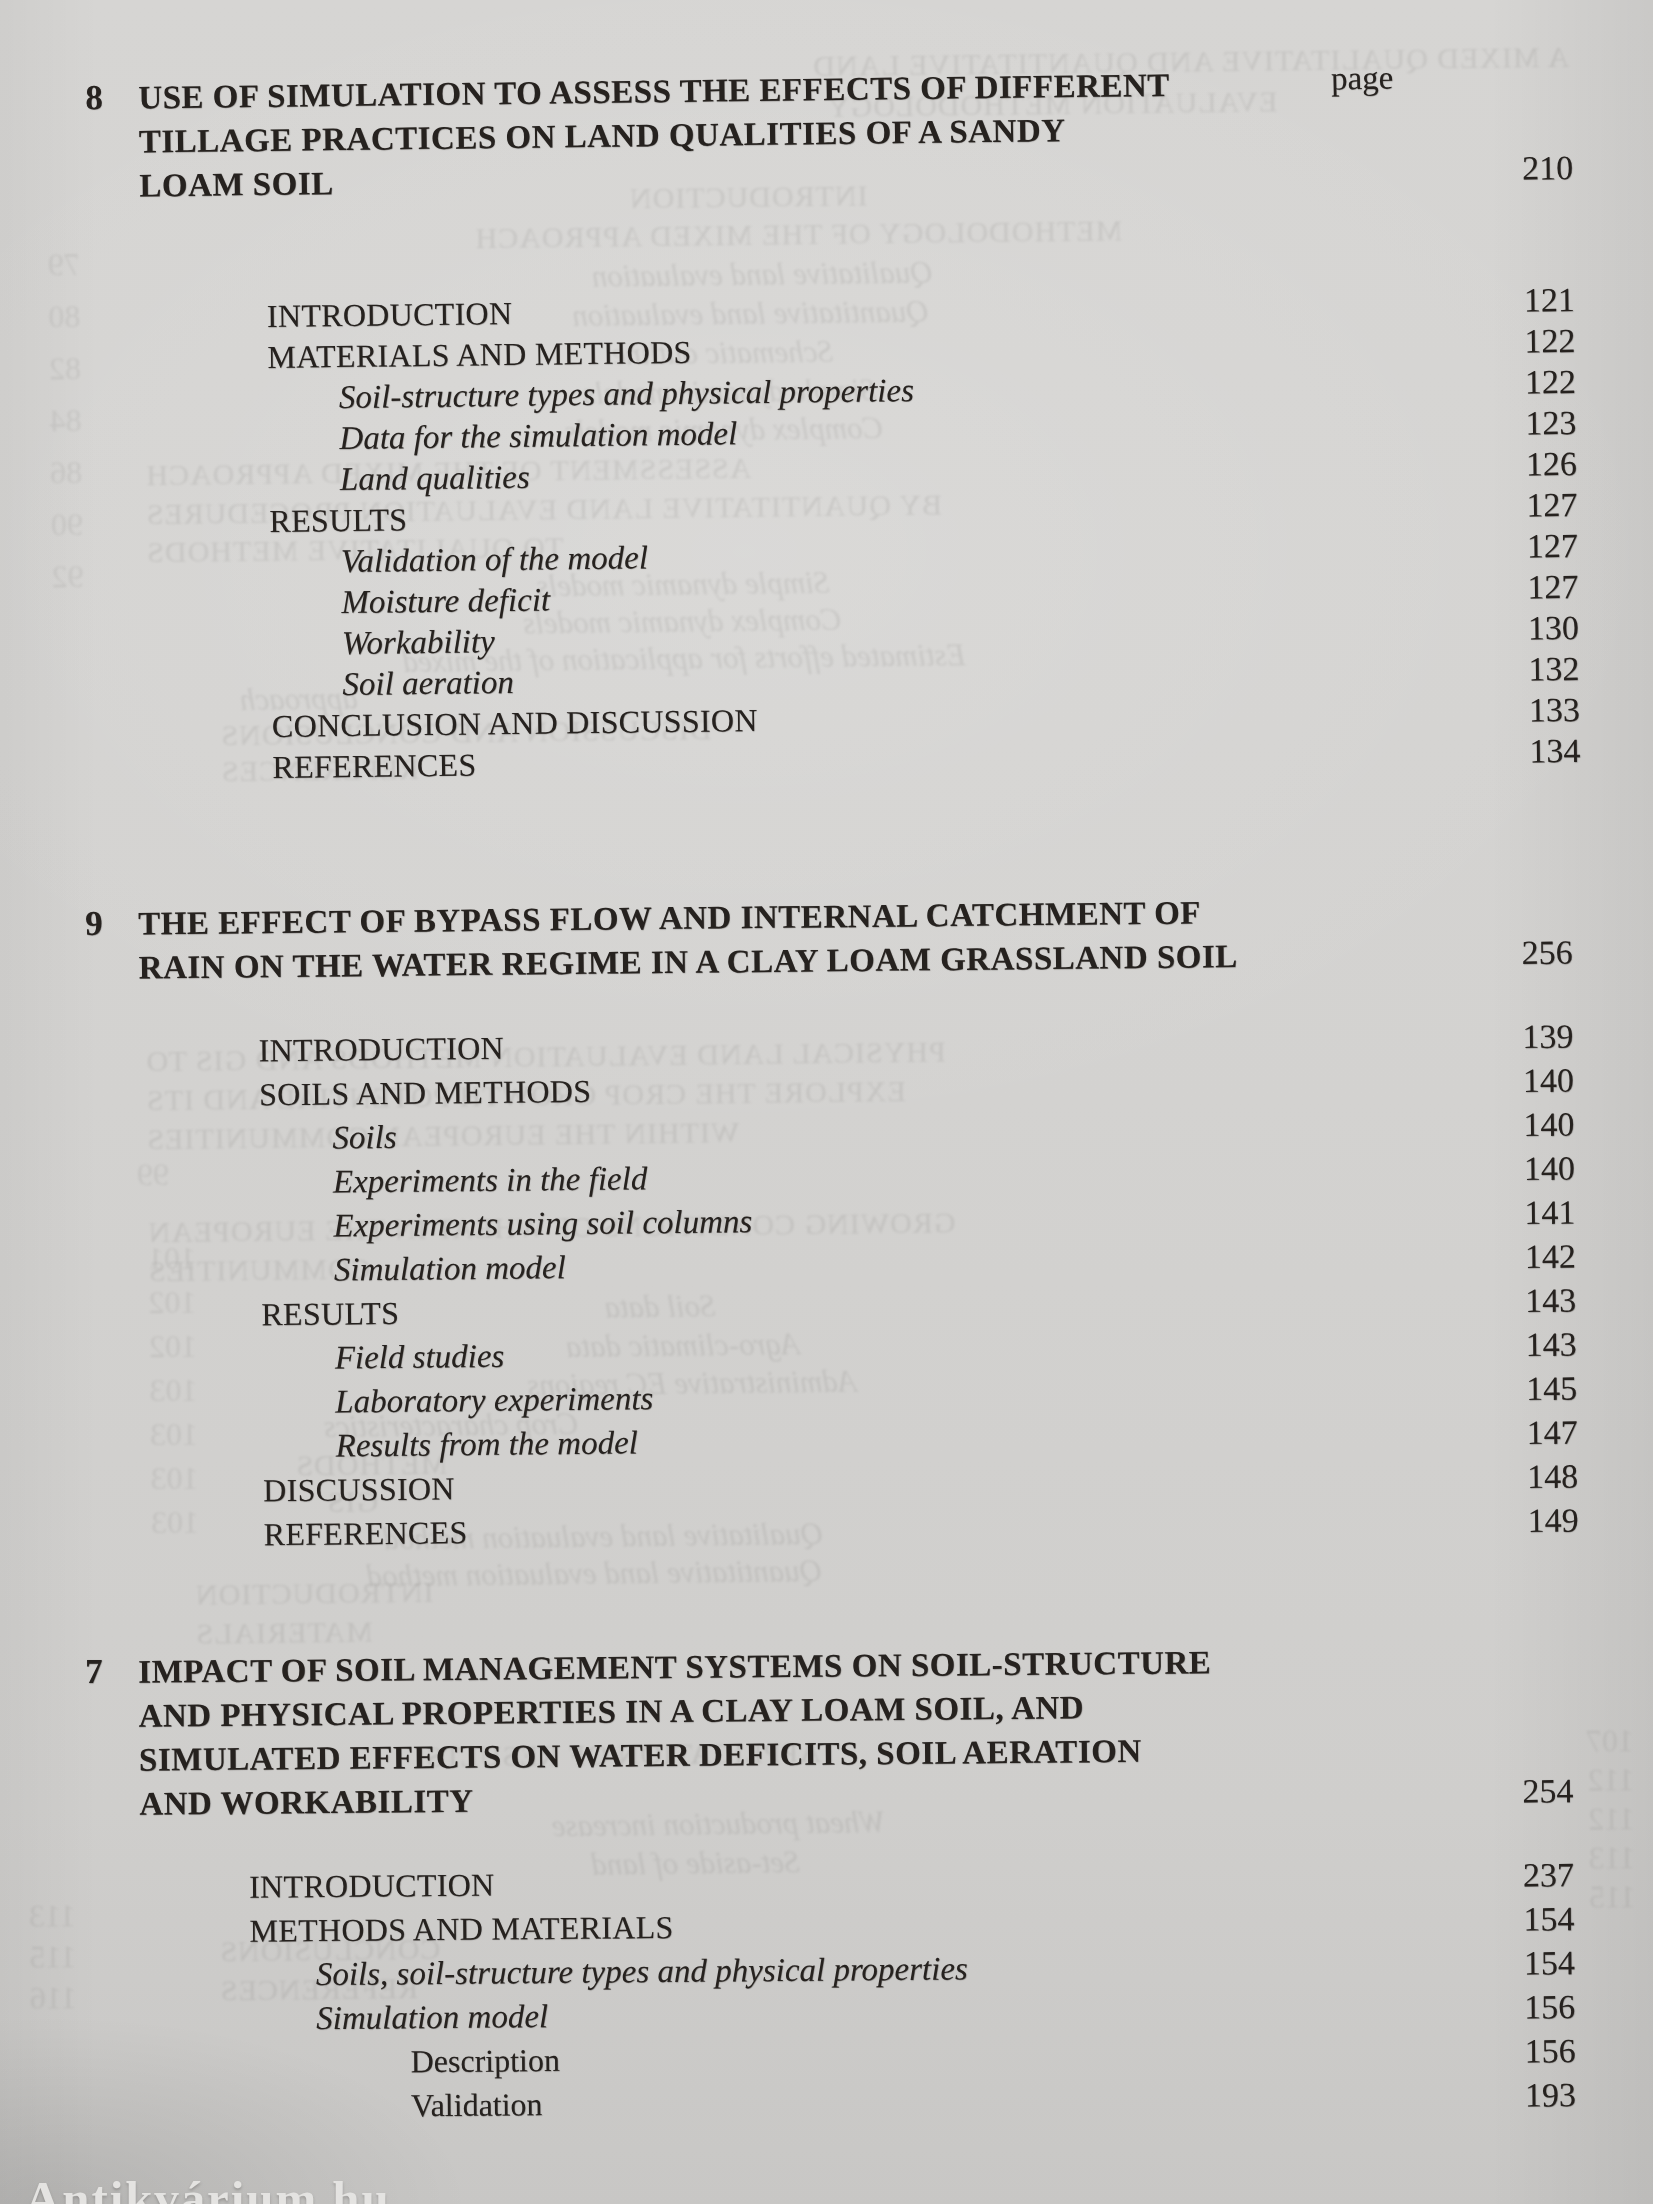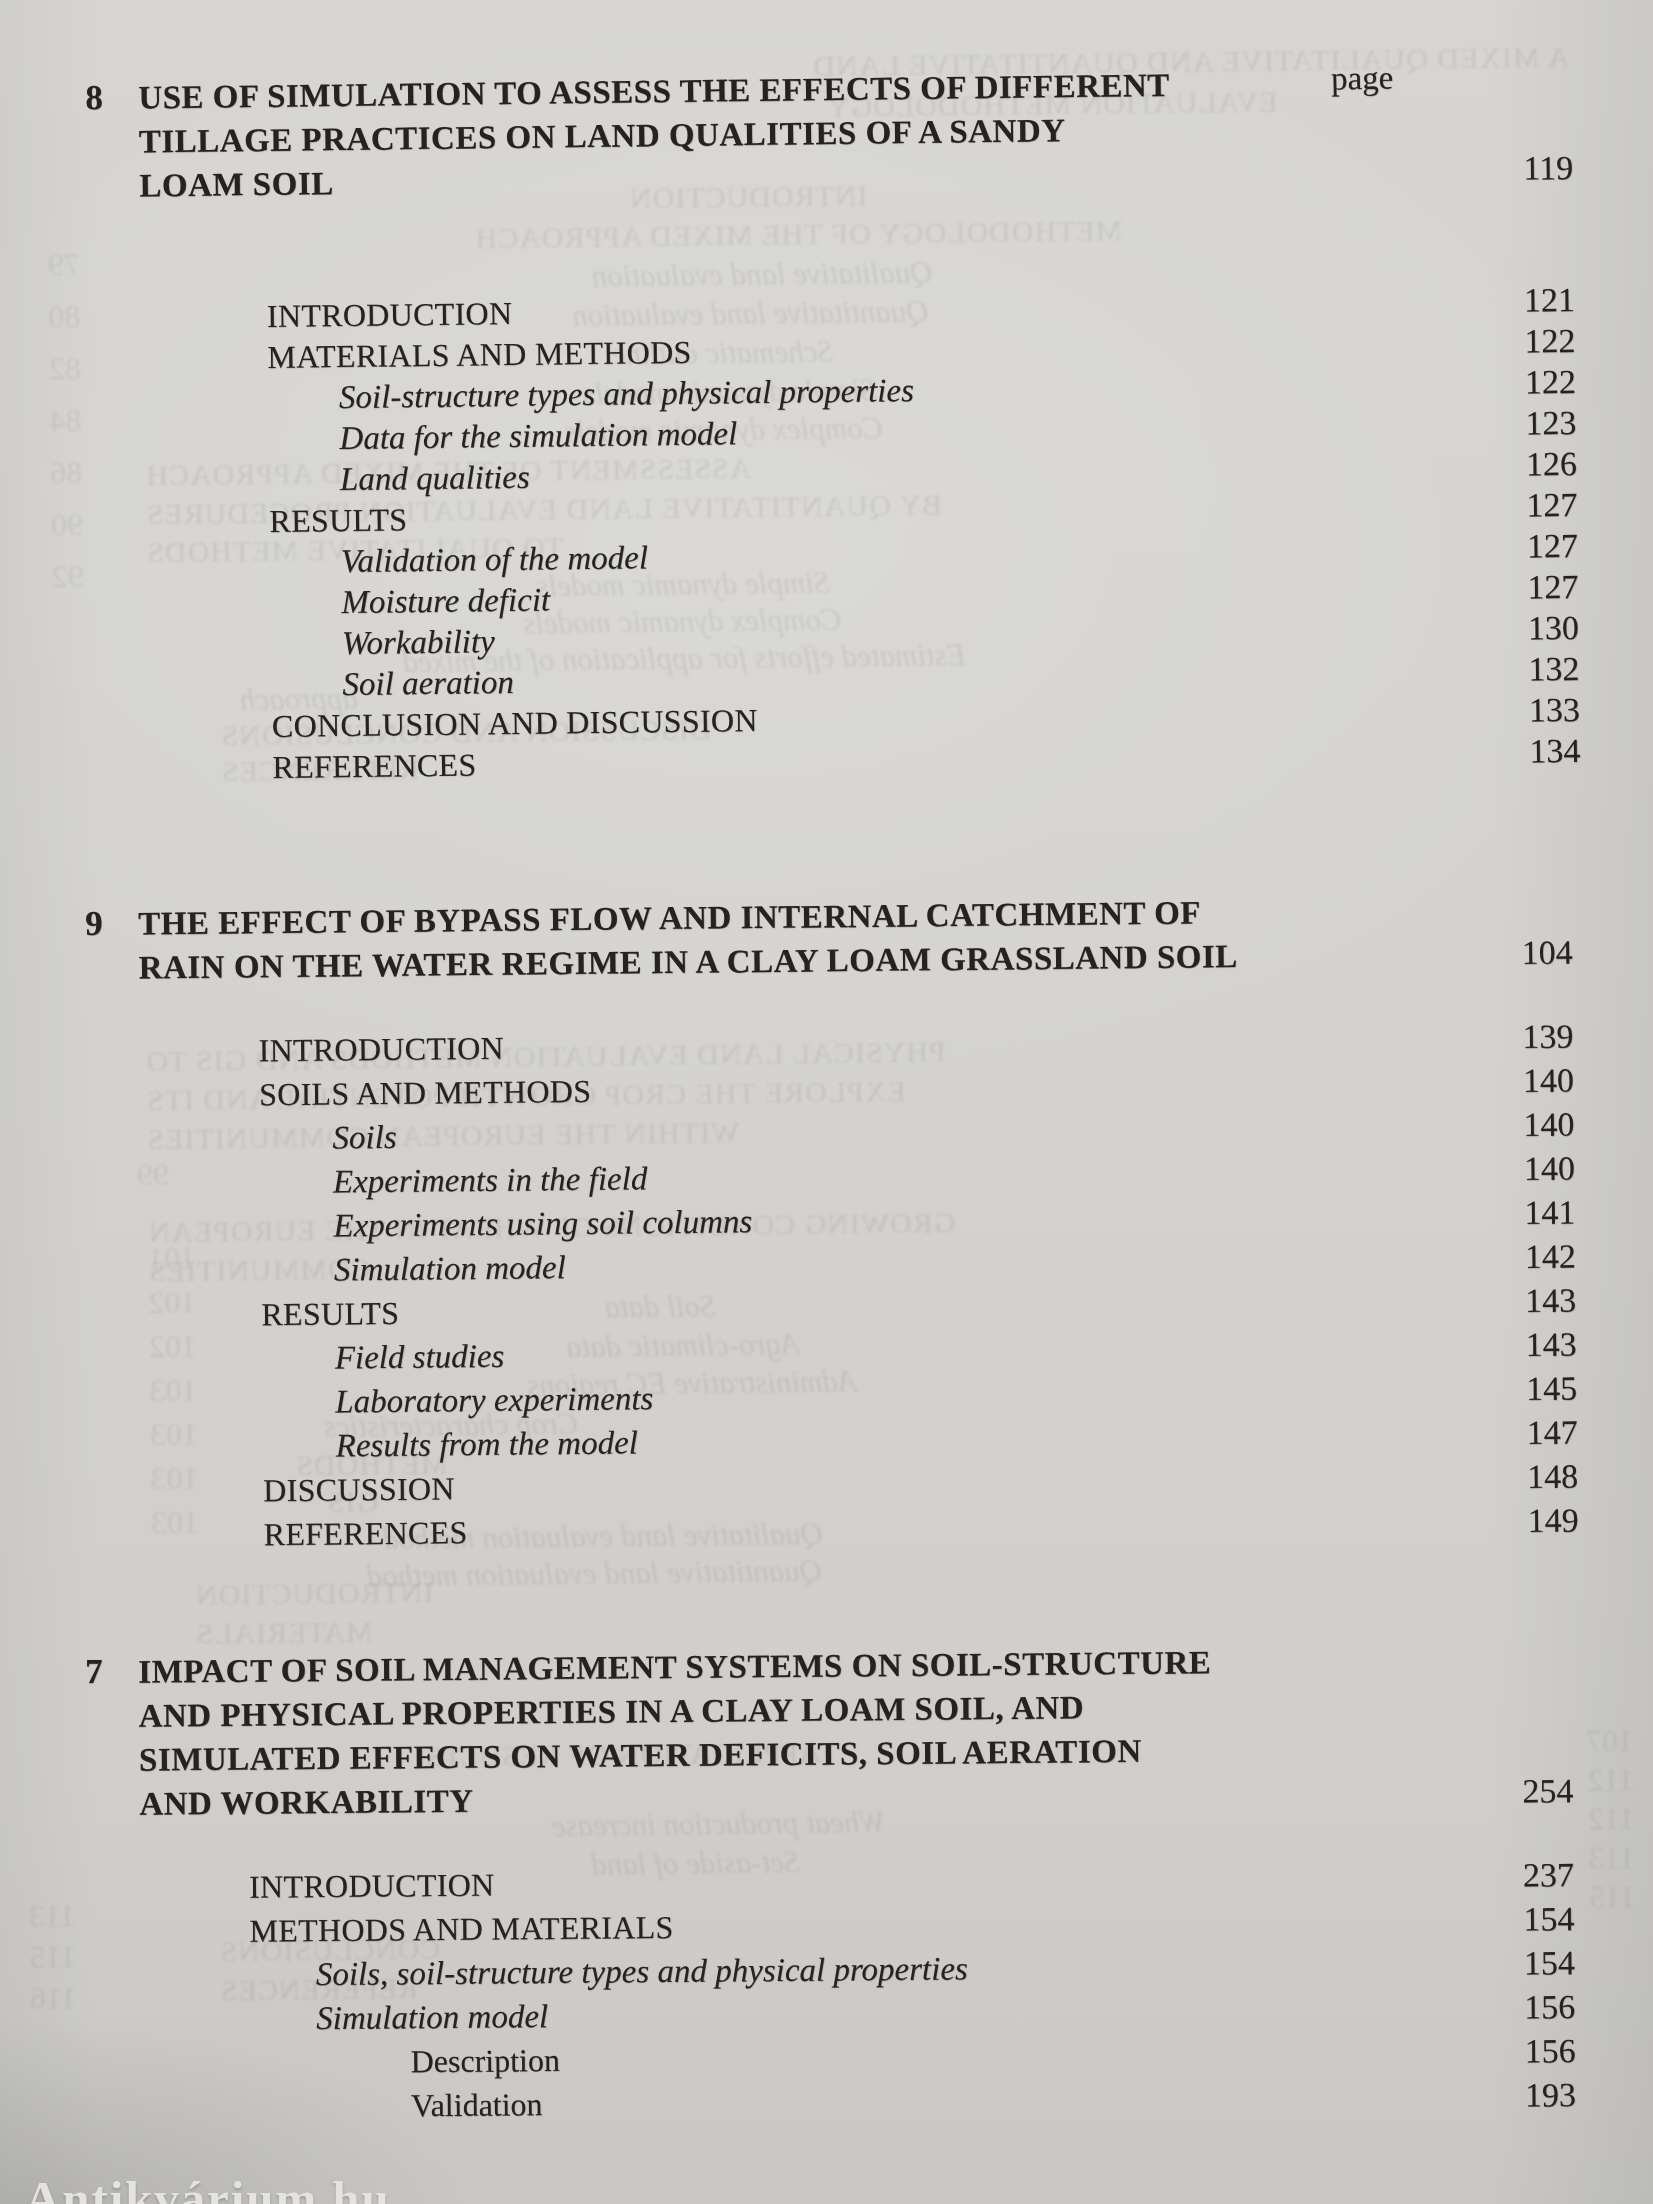--- a/index.html
+++ b/index.html
@@ -166,21 +166,21 @@
   <div class="page-label ink">page</div>
 
   <section class="chap chap8 ink">
     <div class="chap-head">
       <span class="chap-num">8</span>
       <div class="chap-title">
         <div class="tl">USE OF SIMULATION TO ASSESS THE EFFECTS OF DIFFERENT</div>
         <div class="tl">TILLAGE PRACTICES ON LAND QUALITIES OF A SANDY</div>
         <div class="tl">LOAM SOIL</div>
       </div>
-      <span class="chap-page">119</span>
+      <span class="chap-page">210</span>
     </div>
     <div class="entries">
       <div class="row">
           <span class="lbl caps lvl1">INTRODUCTION</span>
           <span class="num">121</span>
         </div>
       <div class="row">
           <span class="lbl caps lvl1">MATERIALS AND METHODS</span>
           <span class="num">122</span>
         </div>
@@ -227,21 +227,21 @@
     </div>
   </section>
 
   <section class="chap chap9 ink">
     <div class="chap-head">
       <span class="chap-num">9</span>
       <div class="chap-title">
         <div class="tl">THE EFFECT OF BYPASS FLOW AND INTERNAL CATCHMENT OF</div>
         <div class="tl">RAIN ON THE WATER REGIME IN A CLAY LOAM GRASSLAND SOIL</div>
       </div>
-      <span class="chap-page">104</span>
+      <span class="chap-page">256</span>
     </div>
     <div class="entries">
       <div class="row">
           <span class="lbl caps lvl1">INTRODUCTION</span>
           <span class="num">139</span>
         </div>
       <div class="row">
           <span class="lbl caps lvl1">SOILS AND METHODS</span>
           <span class="num">140</span>
         </div>

